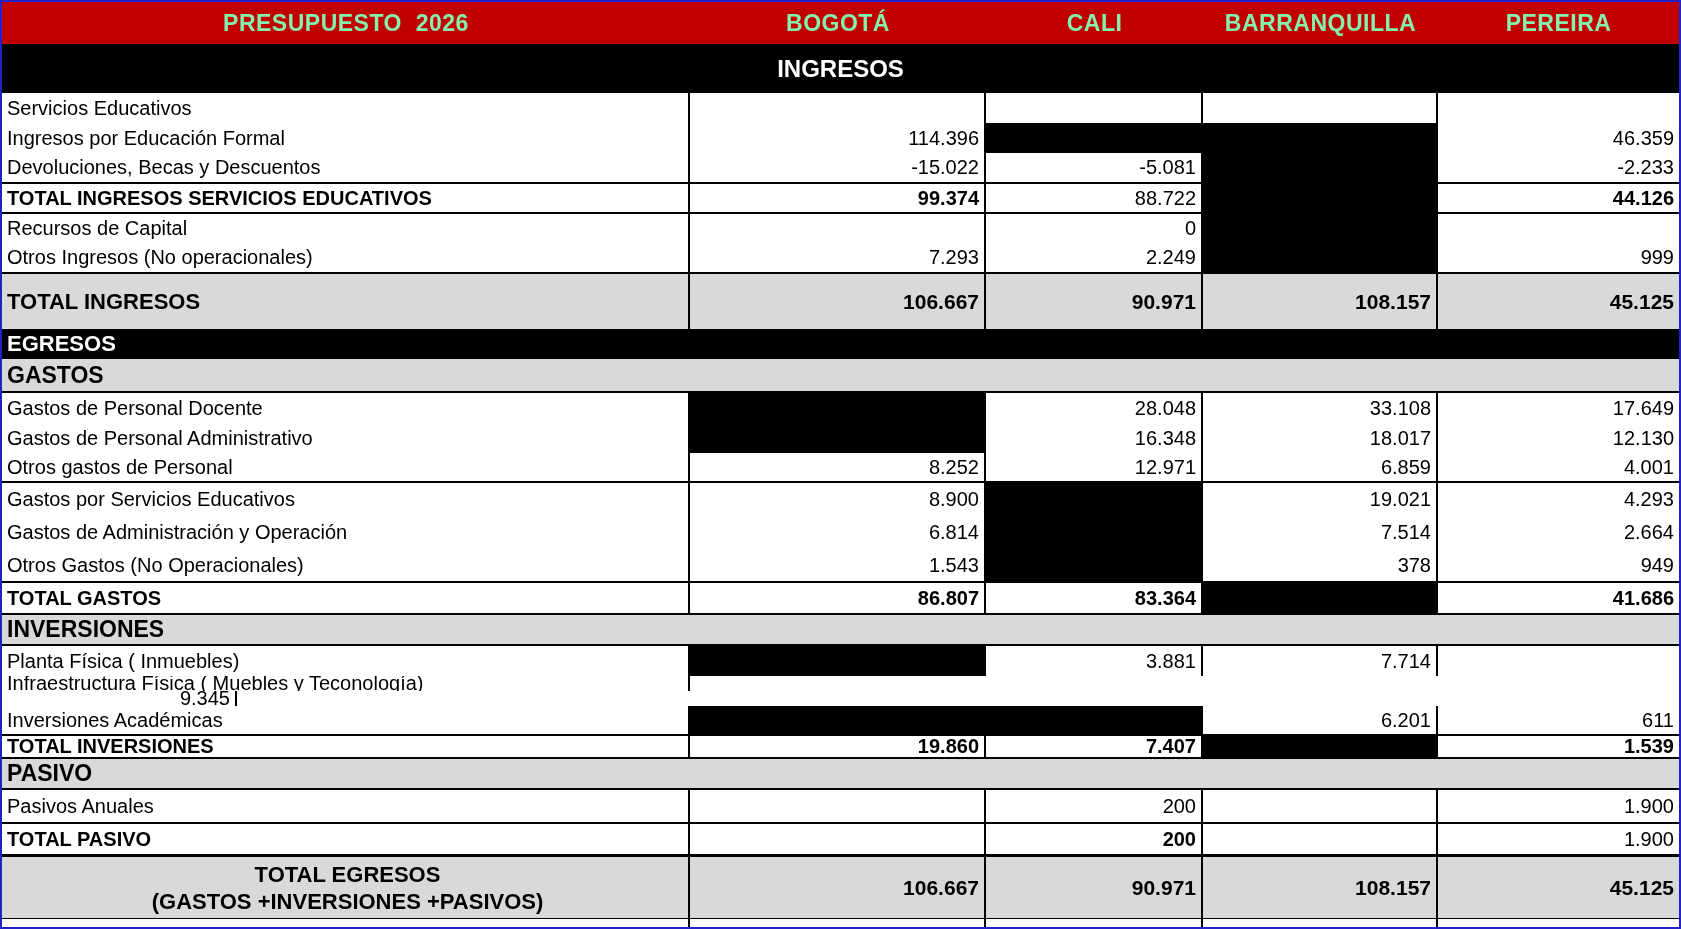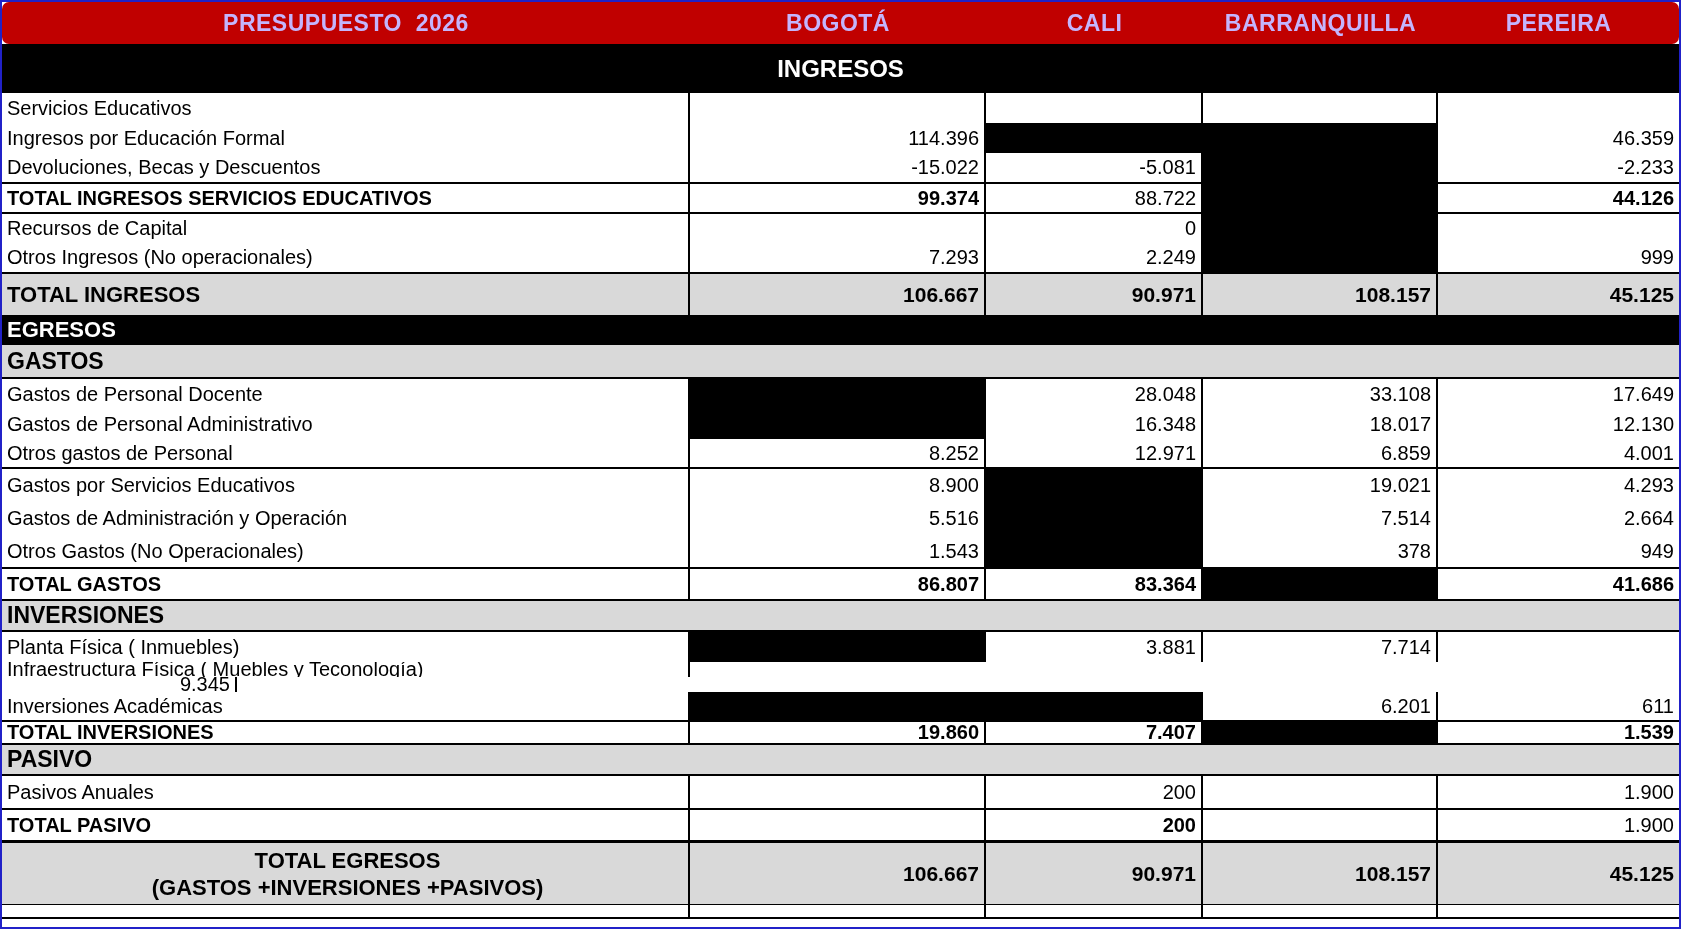--- a/index.html
+++ b/index.html
@@ -16,21 +16,21 @@
   }
   .row{display:flex;flex:none;box-sizing:border-box;align-items:stretch;}
   .cell{box-sizing:border-box;display:flex;align-items:center;overflow:hidden;white-space:nowrap;}
   .col-label{width:688px;}
   .col-b{width:296px;}
   .col-c{width:217px;}
   .col-d{width:235px;}
   .col-e{flex:1;}
   .vline{border-right:2px solid #000;}
   
-  .header-row{background:var(--header-bg,#c00000);color:#c4b5fd;font-weight:bold;border-radius:7px;}
+  .header-row{background:var(--header-bg,#c00000);color:#86efac;font-weight:bold;}
   .header-row .cell{justify-content:center;font-size:23px;letter-spacing:.5px;}
   .title-cell{white-space:pre;}
   
   .band-cell{width:100%;background:#000;color:#fff;font-weight:bold;font-size:24px;}
   .band-center{justify-content:center;}
   .band-left{justify-content:flex-start;padding-left:5px;font-size:22px;}
   
   .section-cell{width:100%;background:var(--section-bg,#d9d9d9);font-weight:bold;font-size:23px;padding-left:5px;}
   
   .label-cell{padding-left:5px;font-size:20px;}
@@ -93,21 +93,21 @@
         <div class="cell value-cell col-d vline redacted"></div>
         <div class="cell value-cell col-e"></div>
       </div>
       <div class="row r-detail" style="height: 31px; border-bottom: 2px solid rgb(0, 0, 0);">
         <div class="cell col-label label-cell vline">Otros Ingresos (No operacionales)</div>
         <div class="cell value-cell col-b vline">7.293</div>
         <div class="cell value-cell col-c vline">2.249</div>
         <div class="cell value-cell col-d vline redacted"></div>
         <div class="cell value-cell col-e">999</div>
       </div>
-      <div class="row r-grand" style="height: 41px;">
+      <div class="row r-grand" style="height: 55px;">
         <div class="cell col-label label-cell vline">TOTAL INGRESOS</div>
         <div class="cell value-cell col-b vline bold">106.667</div>
         <div class="cell value-cell col-c vline bold">90.971</div>
         <div class="cell value-cell col-d vline bold">108.157</div>
         <div class="cell value-cell col-e bold">45.125</div>
       </div>
       <div class="row r-band" style="height: 30px;">
         <div class="cell band-cell band-left">EGRESOS</div>
       </div>
       <div class="row r-section" style="height: 34px; border-bottom: 2px solid rgb(0, 0, 0);">
@@ -136,21 +136,21 @@
       </div>
       <div class="row r-detail" style="height: 33px;">
         <div class="cell col-label label-cell vline">Gastos por Servicios Educativos</div>
         <div class="cell value-cell col-b vline">8.900</div>
         <div class="cell value-cell col-c vline redacted"></div>
         <div class="cell value-cell col-d vline">19.021</div>
         <div class="cell value-cell col-e">4.293</div>
       </div>
       <div class="row r-detail" style="height: 33px;">
         <div class="cell col-label label-cell vline">Gastos de Administración y Operación</div>
-        <div class="cell value-cell col-b vline">5.516</div>
+        <div class="cell value-cell col-b vline">6.814</div>
         <div class="cell value-cell col-c vline redacted"></div>
         <div class="cell value-cell col-d vline">7.514</div>
         <div class="cell value-cell col-e">2.664</div>
       </div>
       <div class="row r-detail" style="height: 34px; border-bottom: 2px solid rgb(0, 0, 0);">
         <div class="cell col-label label-cell vline">Otros Gastos (No Operacionales)</div>
         <div class="cell value-cell col-b vline">1.543</div>
         <div class="cell value-cell col-c vline redacted"></div>
         <div class="cell value-cell col-d vline">378</div>
         <div class="cell value-cell col-e">949</div>

